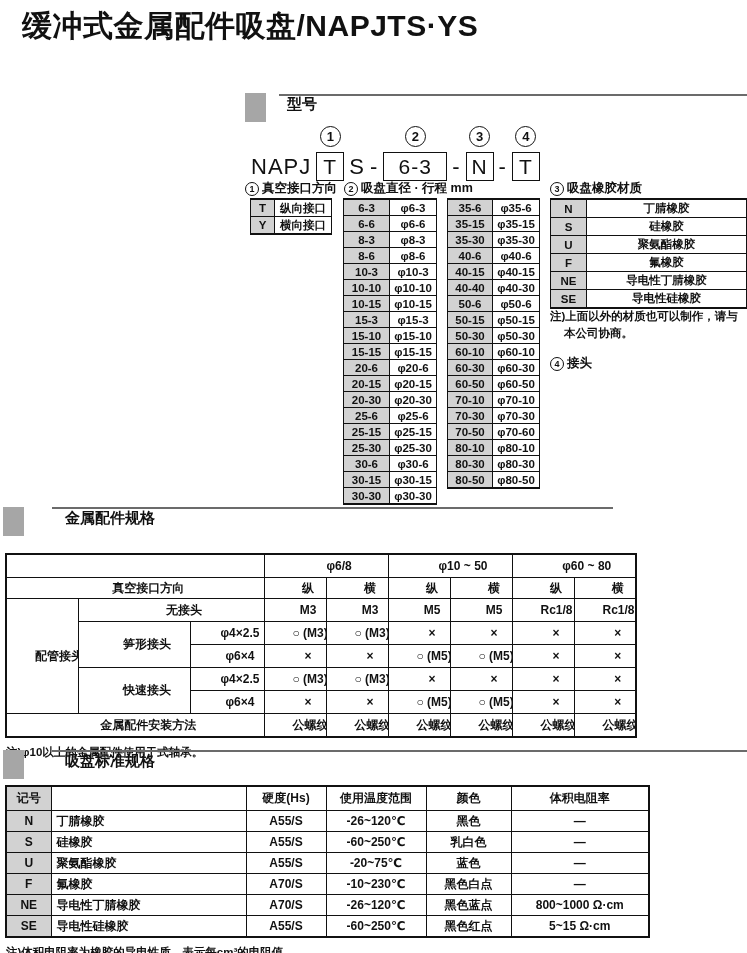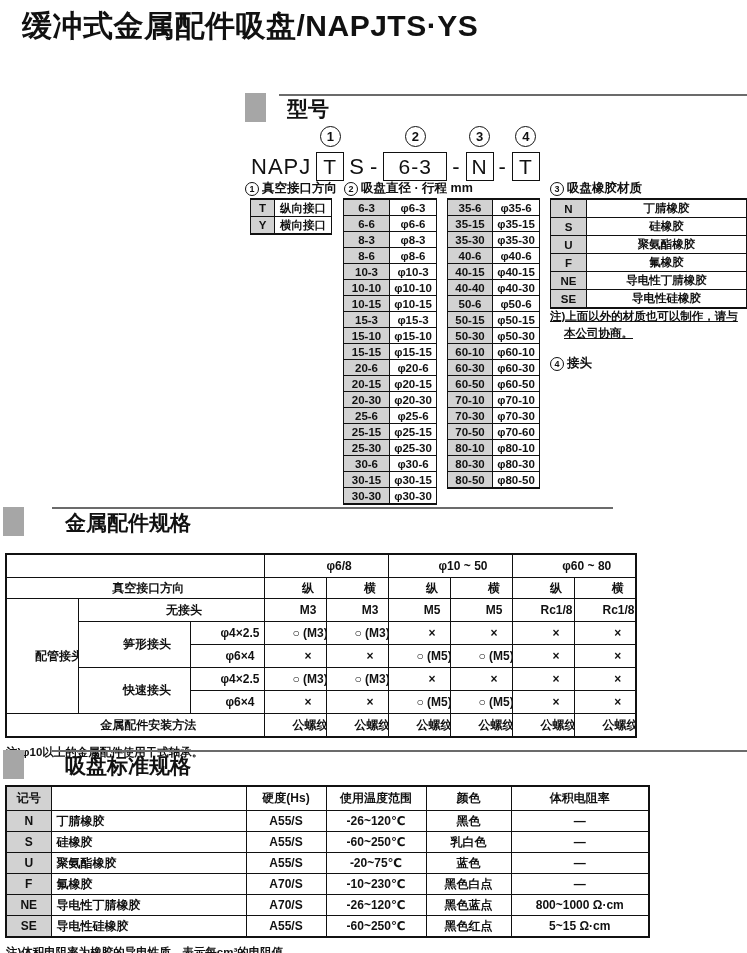--- a/index.html
+++ b/index.html
@@ -5,21 +5,21 @@
   html,body{margin:0;padding:0;background:#fff;}
   body{width:747px;height:953px;position:relative;overflow:hidden;
        font-family:"Liberation Sans","DejaVu Sans",sans-serif;color:#111;}
   
   .page-title{position:absolute;left:20px;top:4px;margin:2px;font-size:30px;font-weight:700;letter-spacing:0.5px;}
 
   
   .sec-head{position:relative;height:34px;}
   .sec-sq{position:absolute;left:3px;top:2px;width:21px;height:29px;background:#a6a6a6;}
   .sec-rule{position:absolute;top:2px;left:52px;right:0;border-top:2px solid #6b6b6b;}
-  .sec-title{position:absolute;left:65px;top:4px;margin:0;font-size:21px;font-weight:700;}
+  .sec-title{position:absolute;left:65px;top:4px;margin:0;font-size:15px;font-weight:700;}
 
   
   .model-sec{position:absolute;left:245px;top:92px;width:502px;height:425px;}
   .model-sec .sec-sq{left:0;top:1px;}
   .model-sec .sec-rule{left:34px;}
   .model-sec .sec-title{left:42px;top:3px;}
   .code-row{position:absolute;left:6px;top:34px;display:flex;align-items:flex-end;gap:5px;}
   .code-text{font-size:22px;line-height:29px;letter-spacing:1px;}
   .code-item{display:flex;flex-direction:column;align-items:center;gap:5px;}
   .circ{width:21px;height:21px;border:1.5px solid #111;border-radius:50%;
@@ -42,21 +42,21 @@
   .t td{border:1px solid #111;text-align:center;font-size:11.5px;padding:0 2px;overflow:hidden;white-space:nowrap;}
   .t{border-top:2px solid #111;border-bottom:2px solid #111;}
   td.key{background:#d2d2d2;}
   .t-int{left:5px;top:106px;width:82px;}   .t-int td{height:16px;}
   .t-dia1{left:98px;top:106px;width:94px;} .t-dia1 td{height:15px;}
   .t-dia2{left:202px;top:106px;width:93px;}.t-dia2 td{height:15px;}
   .t-rub{left:305px;top:106px;width:197px;}.t-rub td{height:17px;}
   .t-joint{left:305px;top:278px;width:196px;}.t-joint td{height:19px;}
 
   .note{font-size:11.5px;font-weight:700;line-height:1.45;}
-  .note-rub{position:absolute;left:305px;top:216px;text-decoration:underline;}
+  .note-rub{position:absolute;left:305px;top:216px;}
 
   
   .metal-sec{position:absolute;left:0;top:505px;width:613px;}
   .spec-sec{position:absolute;left:0;top:748px;width:747px;}
 
   .bt{table-layout:fixed;margin-left:5px;border:2px solid #111;font-weight:700;}
   .bt td{border:1px solid #111;text-align:center;font-size:12px;padding:0 2px;overflow:hidden;white-space:nowrap;}
   .metal-t{width:630px;margin-top:14px;}
   .metal-t td{height:22px;padding-left:28px;}
   .metal-t tr.short td{height:20px;}

